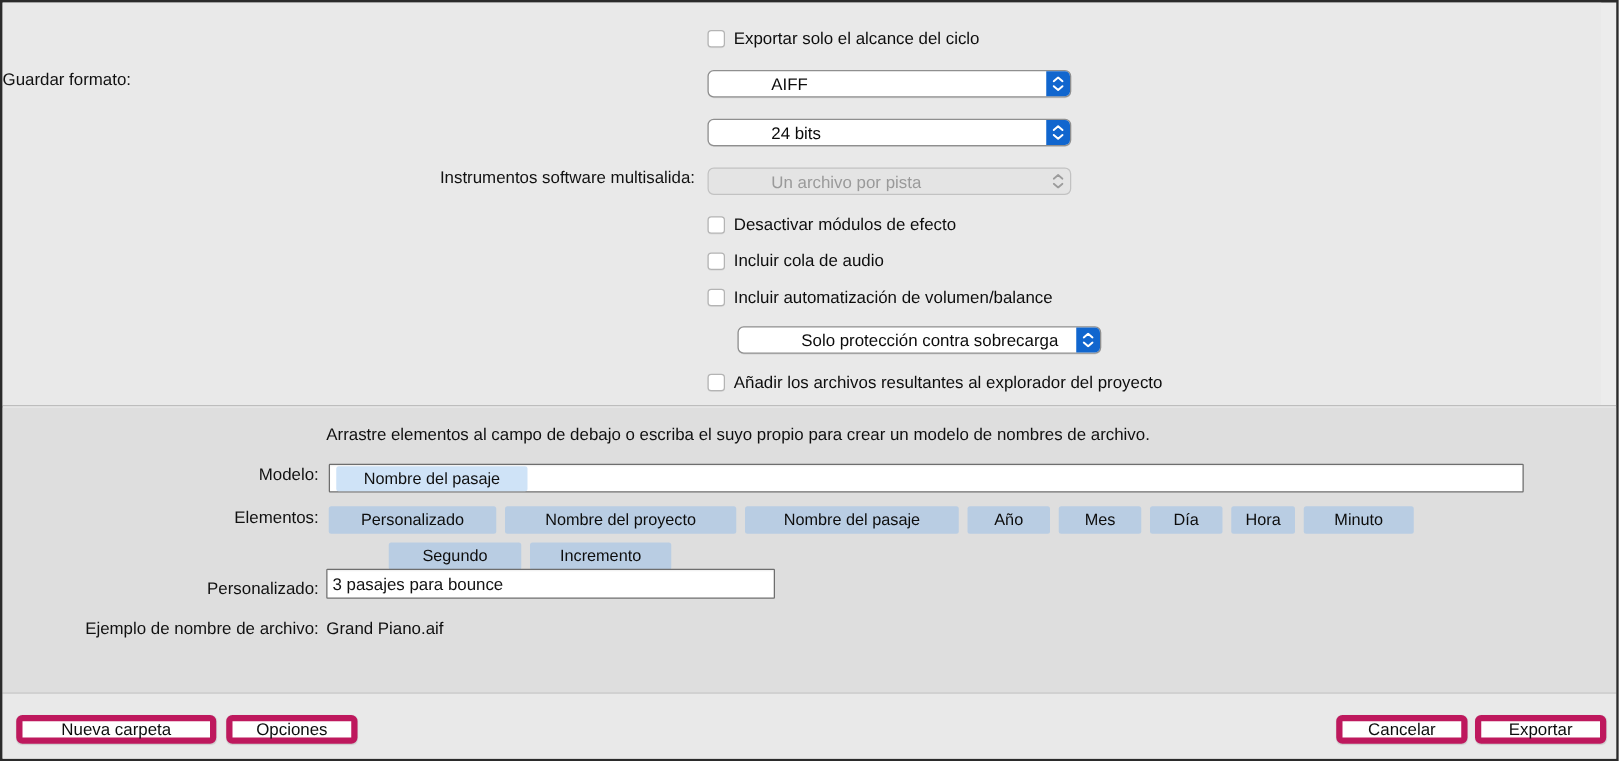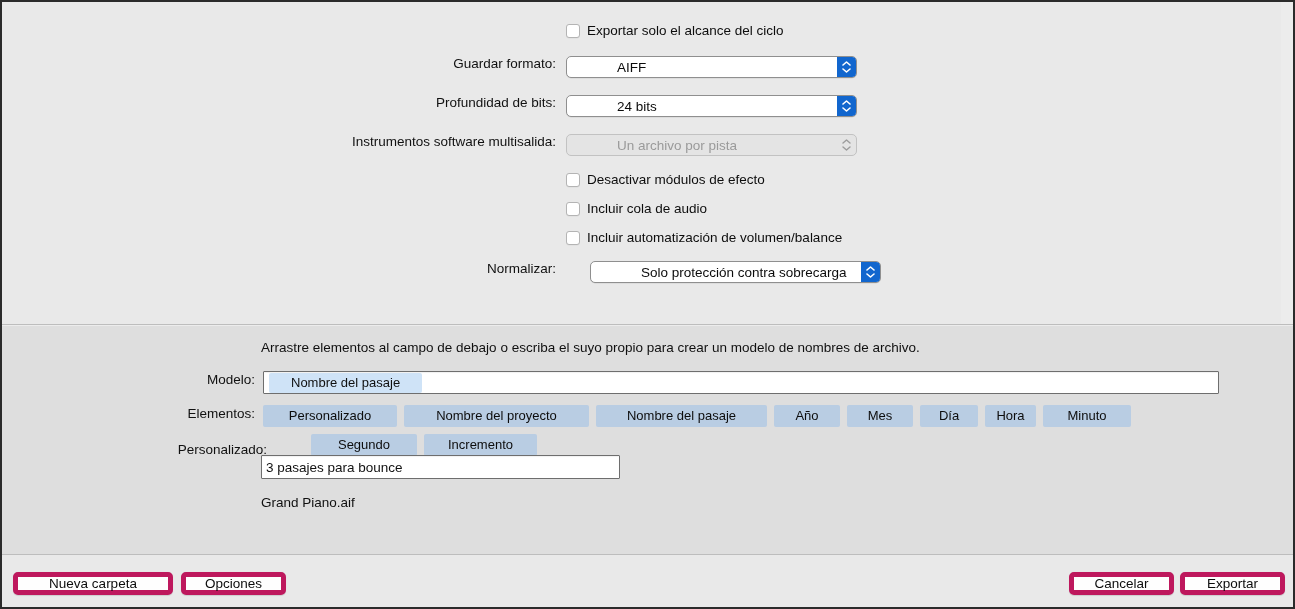--- a/index.html
+++ b/index.html
@@ -206,38 +206,35 @@
 
 <div class="window">
 
   <div class="pane-top">
 
     <div class="row chk-row" style="left:564px; top:21px;">
       <span class="checkbox"></span>
       <span class="chk-label">Exportar solo el alcance del ciclo</span>
     </div>
 
-    <div class="row" style="left:0px; top:54px; width:554px; justify-content:flex-end;">
+    <div class="row" style="left:0px; top:54px; width:554px; justify-content:flex-start;">
       <span class="label">Guardar formato:</span>
     </div>
     <div class="popup" style="position:absolute; left:564px; top:54px; width:291px;">
       <span class="val">AIFF</span>
       <span class="stepper">
         <svg class="ch" viewBox="0 0 9 5">
           <path d="M1 4 L4.5 1 L8 4" fill="none" stroke="#ffffff" stroke-width="1.6" stroke-linecap="round" stroke-linejoin="round"></path>
         </svg>
         <svg class="ch" viewBox="0 0 9 5">
           <path d="M1 1 L4.5 4 L8 1" fill="none" stroke="#ffffff" stroke-width="1.6" stroke-linecap="round" stroke-linejoin="round"></path>
         </svg>
       </span>
     </div>
 
-    <div class="row" style="left:0px; top:93px; width:554px; justify-content:flex-end;">
-      <span class="label">Profundidad de bits:</span>
-    </div>
     <div class="popup" style="position:absolute; left:564px; top:93px; width:291px;">
       <span class="val">24 bits</span>
       <span class="stepper">
         <svg class="ch" viewBox="0 0 9 5">
           <path d="M1 4 L4.5 1 L8 4" fill="none" stroke="#ffffff" stroke-width="1.6" stroke-linecap="round" stroke-linejoin="round"></path>
         </svg>
         <svg class="ch" viewBox="0 0 9 5">
           <path d="M1 1 L4.5 4 L8 1" fill="none" stroke="#ffffff" stroke-width="1.6" stroke-linecap="round" stroke-linejoin="round"></path>
         </svg>
       </span>
@@ -264,35 +261,36 @@
     </div>
     <div class="row chk-row" style="left:564px; top:199px;">
       <span class="checkbox"></span>
       <span class="chk-label">Incluir cola de audio</span>
     </div>
     <div class="row chk-row" style="left:564px; top:228px;">
       <span class="checkbox"></span>
       <span class="chk-label">Incluir automatización de volumen/balance</span>
     </div>
 
-    <div class="row" style="left:0px; top:259px; width:554px; justify-content:flex-end;">
-      <span class="label">Normalizar:</span>
-    </div>
     <div class="popup" style="position:absolute; left:564px; top:259px; width:291px;margin-left:24px;">
       <span class="val">Solo protección contra sobrecarga</span>
       <span class="stepper">
         <svg class="ch" viewBox="0 0 9 5">
           <path d="M1 4 L4.5 1 L8 4" fill="none" stroke="#ffffff" stroke-width="1.6" stroke-linecap="round" stroke-linejoin="round"></path>
         </svg>
         <svg class="ch" viewBox="0 0 9 5">
           <path d="M1 1 L4.5 4 L8 1" fill="none" stroke="#ffffff" stroke-width="1.6" stroke-linecap="round" stroke-linejoin="round"></path>
         </svg>
       </span>
     </div>
 
+    <div class="row chk-row" style="left:564px; top:296px;">
+      <span class="checkbox"></span>
+      <span class="chk-label">Añadir los archivos resultantes al explorador del proyecto</span>
+    </div>
   </div>
 
   <div class="divider" style="top:322px;"></div>
 
   <div class="pane-mid">
 
     <div class="static-txt" style="position:absolute; left:259px; top:14px;">Arrastre elementos al campo de debajo o escriba el suyo propio para crear un modelo de nombres de archivo.</div>
 
     <div class="row" style="left:0px; top:46px; width:253px; justify-content:flex-end;">
       <span class="label">Modelo:</span>
@@ -310,25 +308,28 @@
       <span class="token" style="width:171px;">Nombre del pasaje</span>
       <span class="token" style="width:66px;">Año</span>
       <span class="token" style="width:66px;">Mes</span>
       <span class="token" style="width:58px;">Día</span>
       <span class="token" style="width:51px;">Hora</span>
       <span class="token" style="width:88px;">Minuto</span>
       <span class="token" style="width:106px;margin-left:48px;">Segundo</span>
       <span class="token" style="width:113px;">Incremento</span>
     </div>
 
-    <div class="row" style="left:0px; top:116px; width:253px; justify-content:flex-end;padding-left:12px;">
+    <div class="row" style="left:0px; top:137px; width:253px; justify-content:flex-end;">
       <span class="label">Personalizado:</span>
     </div>
     <input class="textfield" style="position: absolute; left: 259px; top: 129px; width: 359px; font-family: &quot;Liberation Sans&quot;, sans-serif;" value="3 pasajes para bounce">
 
+    <div class="row" style="left:0px; top:169px; width:253px; justify-content:flex-end;">
+      <span class="label">Ejemplo de nombre de archivo:</span>
+    </div>
     <div class="static-txt" style="position:absolute; left:259px; top:169px;">Grand Piano.aif</div>
   </div>
 
   <div class="divider" style="top:552px;"></div>
 
   <div class="pane-bottom">
     <div class="btn" style="position:absolute; left:11px; top:17px; width:160px;">Nueva carpeta</div>
     <div class="btn" style="position:absolute; left:179px; top:17px; width:105px;">Opciones</div>
     <div class="btn" style="position:absolute; left:1067px; top:17px; width:105px;">Cancelar</div>
     <div class="btn" style="position:absolute; left:1178px; top:17px; width:105px;">Exportar</div>

